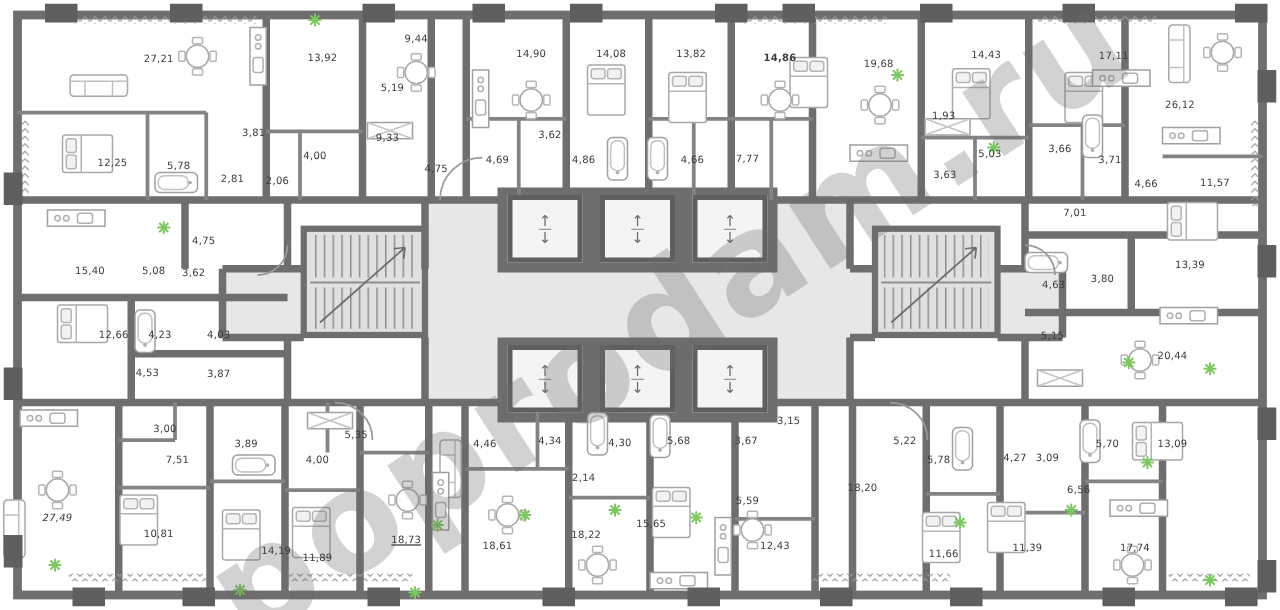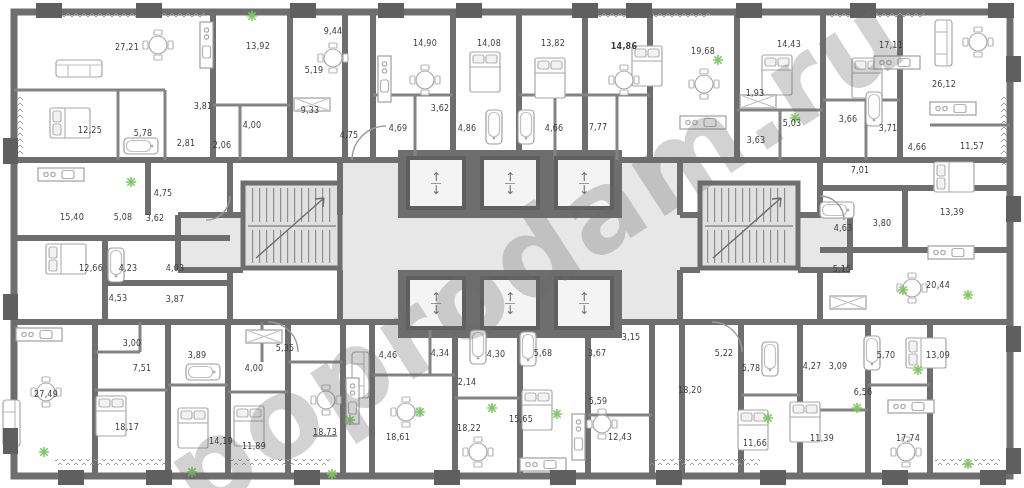--- a/index.html
+++ b/index.html
@@ -323,22 +323,22 @@
     <span class="room-label" style="left: 843px; top: 228px;">4,63</span>
     <span class="room-label" style="left: 882px; top: 223px;">3,80</span>
     <span class="room-label" style="left: 952px; top: 212px;">13,39</span>
     <span class="room-label" style="left: 842px; top: 269px;">5,15</span>
     <span class="room-label" style="left: 938px; top: 285px;">20,44</span>
     <span class="room-label" style="left: 117px; top: 343px; margin-left: 15px;">3,00</span>
     <span class="room-label" style="left: 142px; top: 368px;">7,51</span>
     <span class="room-label" style="left: 197px; top: 355px;">3,89</span>
     <span class="room-label" style="left: 254px; top: 368px;">4,00</span>
     <span class="room-label" style="left: 285px; top: 348px;">5,35</span>
-    <span class="room-label" style="left: 46px; top: 394px;">27,49</span>
-    <span class="room-label" style="left: 127px; top: 427px;">18,17</span>
+    <span class="room-label" style="left: 46px; top: 414px; font-style: italic;">27,49</span>
+    <span class="room-label" style="left: 127px; top: 427px;">10,81</span>
     <span class="room-label" style="left: 196px; top: 441px; margin-left: 25px;">14,19</span>
     <span class="room-label" style="left: 254px; top: 446px;">11,89</span>
     <span class="room-label" style="left: 325px; top: 432px; text-decoration: underline;">18,73</span>
     <span class="room-label" style="left: 388px; top: 355px;">4,46</span>
     <span class="room-label" style="left: 440px; top: 353px;">4,34</span>
     <span class="room-label" style="left: 467px; top: 382px;">2,14</span>
     <span class="room-label" style="left: 496px; top: 354px;">4,30</span>
     <span class="room-label" style="left: 543px; top: 353px;">5,68</span>
     <span class="room-label" style="left: 597px; top: 353px;">3,67</span>
     <span class="room-label" style="left: 631px; top: 337px;">3,15</span>

